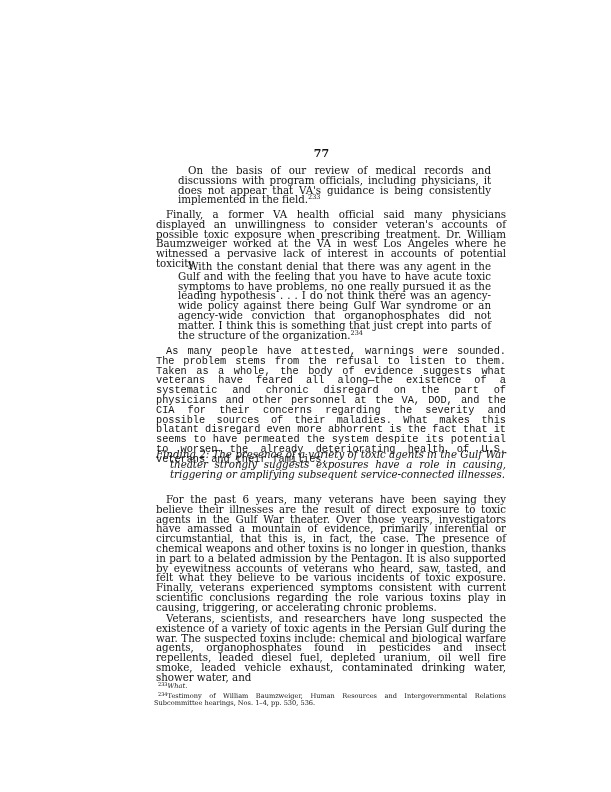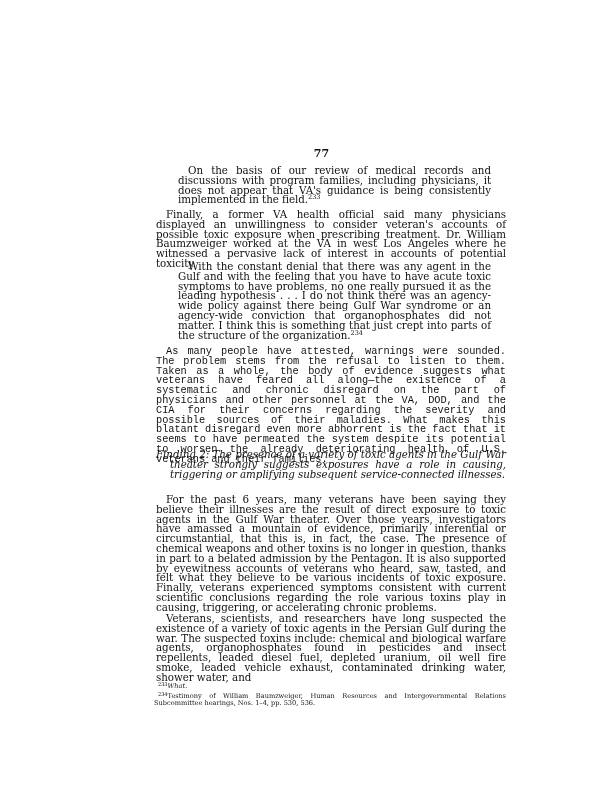--- a/index.html
+++ b/index.html
@@ -20,21 +20,21 @@
   .fnmark { font-size: 5px; vertical-align: 2px; }
 </style>
 </head>
 <body>
 
 <div class="page">
 
   <div class="pnum">77</div>
 
   <div class="blk quote" style="top:150px;">
-    <p class="qind"><span>On the basis of our review of medical records and discussions with program families, including physicians, it does not appear that VA's guidance is being consistently implemented in the field.</span><sup>233</sup></p>
+    <p class="qind"><span>On the basis of our review of medical records and discussions with program officials, including physicians, it does not appear that VA's guidance is being consistently implemented in the field.</span><sup>233</sup></p>
   </div>
 
   <div class="blk body" style="top:194px;">
     <p class="ind">Finally, a former VA health official said many physicians displayed an unwillingness to consider veteran's accounts of possible toxic exposure when prescribing treatment. Dr. William Baumzweiger worked at the VA in west Los Angeles where he witnessed a pervasive lack of interest in accounts of potential toxicity.</p>
   </div>
 
   <div class="blk quote" style="top:246px;">
     <p class="qind"><span>With the constant denial that there was any agent in the Gulf and with the feeling that you have to have acute toxic symptoms to have problems, no one really pursued it as the leading hypothesis . . . I do not think there was an agency-wide policy against there being Gulf War syndrome or an agency-wide conviction that organophosphates did not matter. I think this is something that just crept into parts of the structure of the organization.</span><sup>234</sup></p>
   </div>
 

